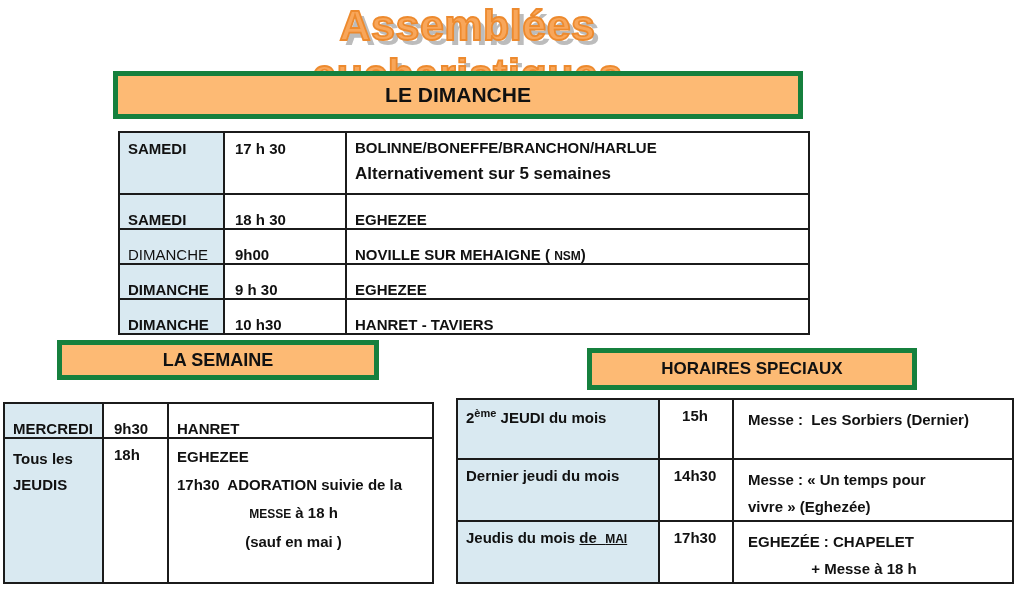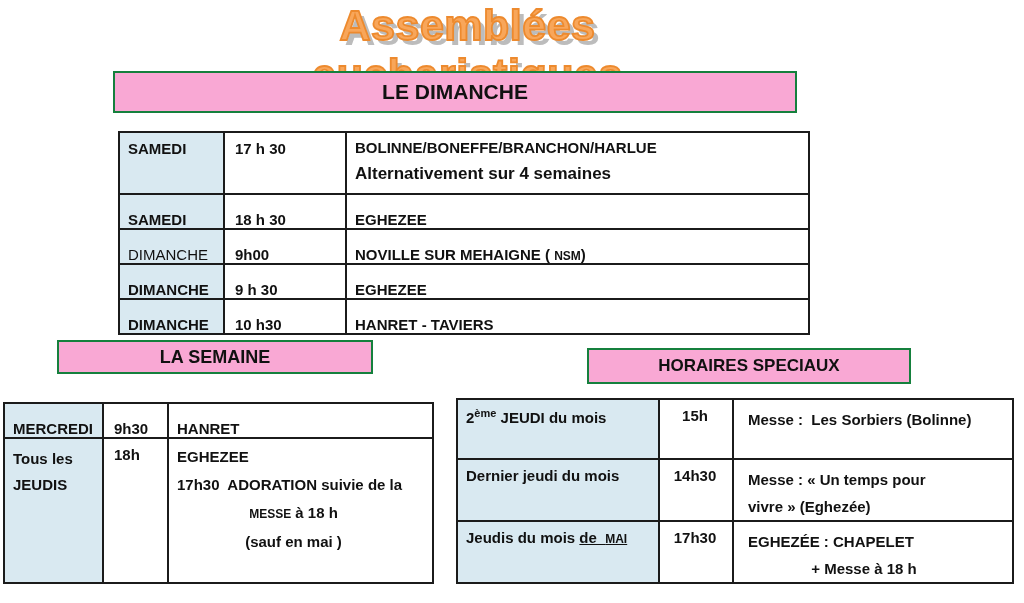--- a/index.html
+++ b/index.html
@@ -16,22 +16,22 @@
     position: absolute; left: 185px; top: 1px; width: 565px;
     text-align: center;
     font-size: 43px; font-weight: bold; letter-spacing: 0.5px;
     color: #f8a65a;
     -webkit-text-stroke: 1.8px #ed8a2e;
     text-shadow: 5px 5px 0 #bcbcbc;
   }
 
   
   .hbox {
-    position: absolute; background: #f9a8d4;
-    border: 2px solid #15803d;
+    position: absolute; background: #fdba74;
+    border: 5px solid #15803d;
     display: flex; align-items: center; justify-content: center;
     font-weight: bold; color: #111;
   }
   #box-sunday  { left: 113px; top: 71px;  width: 680px; height: 38px; font-size: 21px; }
   #box-week    { left: 57px;  top: 340px; width: 312px; height: 30px; font-size: 18px; }
   #box-special { left: 587px; top: 348px; width: 320px; height: 32px; font-size: 17px; }
 
   table { border-collapse: collapse; table-layout: fixed; position: absolute; background: #fff; }
   td {
     border: 2.5px solid #1b1b1b;
@@ -85,21 +85,21 @@
       <col style="width:105px">
       <col style="width:122px">
       <col style="width:463px">
     </colgroup>
   <tbody>
       <tr class="r1">
     <td class="blue vtop">SAMEDI</td>
     <td class="tcell vtop">17 h 30</td>
     <td class="vtop multiline">
       <div>BOLINNE/BONEFFE/BRANCHON/HARLUE</div>
-      <div class="place-note">Alternativement sur 4 semaines</div>
+      <div class="place-note">Alternativement sur 5 semaines</div>
     </td>
   </tr>
   <tr class="r2">
     <td class="blue">SAMEDI</td>
     <td class="tcell">18 h 30</td>
     <td>EGHEZEE</td>
   </tr>
   <tr class="r3">
     <td class="blue wnormal">DIMANCHE</td>
     <td class="tcell">9h00</td>
@@ -157,21 +157,21 @@
 <table id="tbl-special">
   <colgroup>
       <col style="width:202px">
       <col style="width:74px">
       <col style="width:280px">
     </colgroup>
   <tbody>
       <tr class="r1">
     <td class="blue vtop"><span>2</span><span class="sup">ème</span><span class="pre"> JEUDI du mois</span></td>
     <td class="ctr vtop">15h</td>
-    <td class="vtop desc pre">Messe :  Les Sorbiers (Bolinne)</td>
+    <td class="vtop desc pre">Messe :  Les Sorbiers (Dernier)</td>
   </tr>
   <tr class="r2">
     <td class="blue vtop">Dernier jeudi du mois</td>
     <td class="ctr vtop">14h30</td>
     <td class="vtop desc">
       <div>Messe : « Un temps pour</div>
       <div>vivre » (Eghezée)</div>
     </td>
   </tr>
   <tr class="r3">

